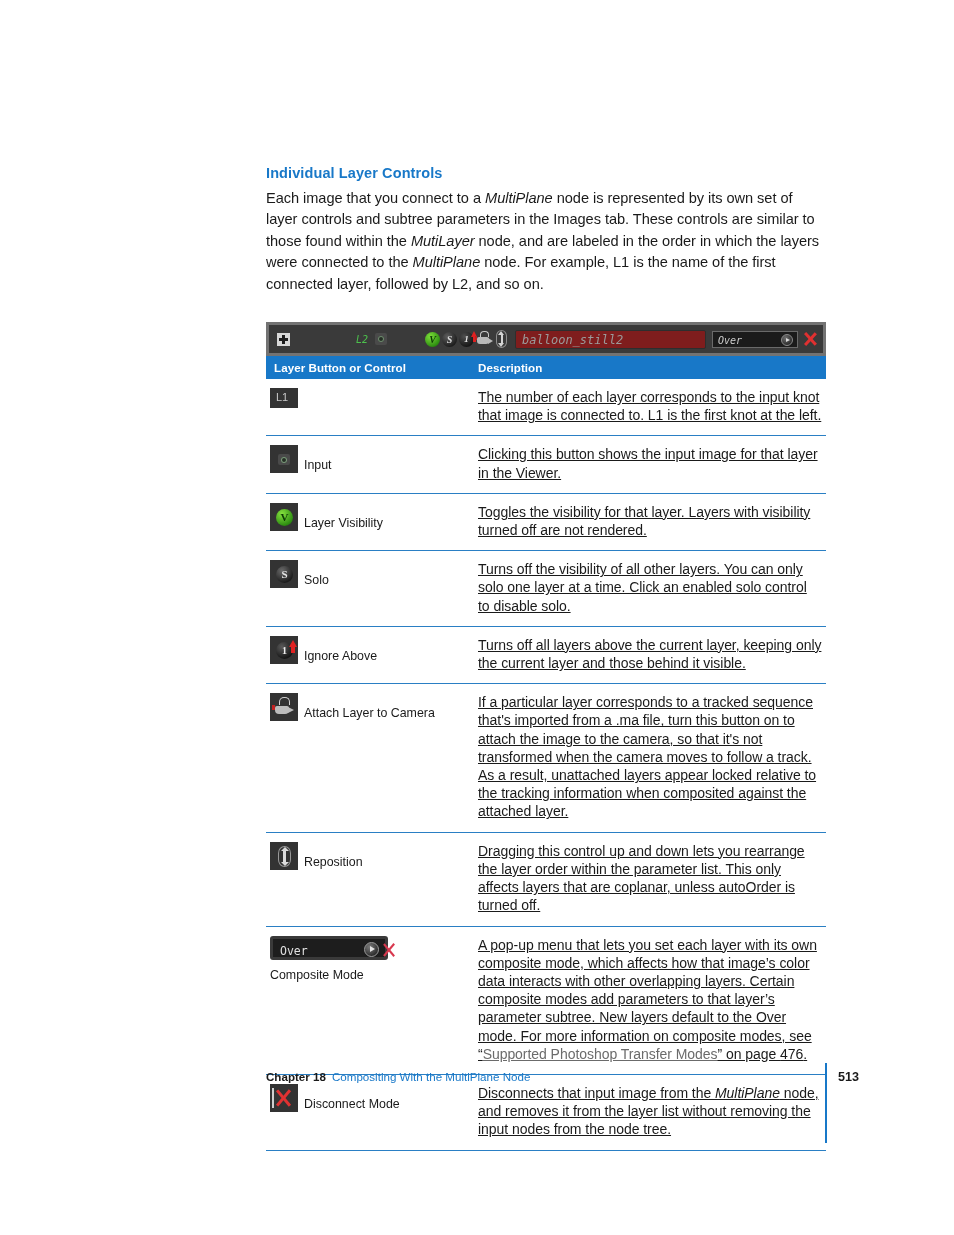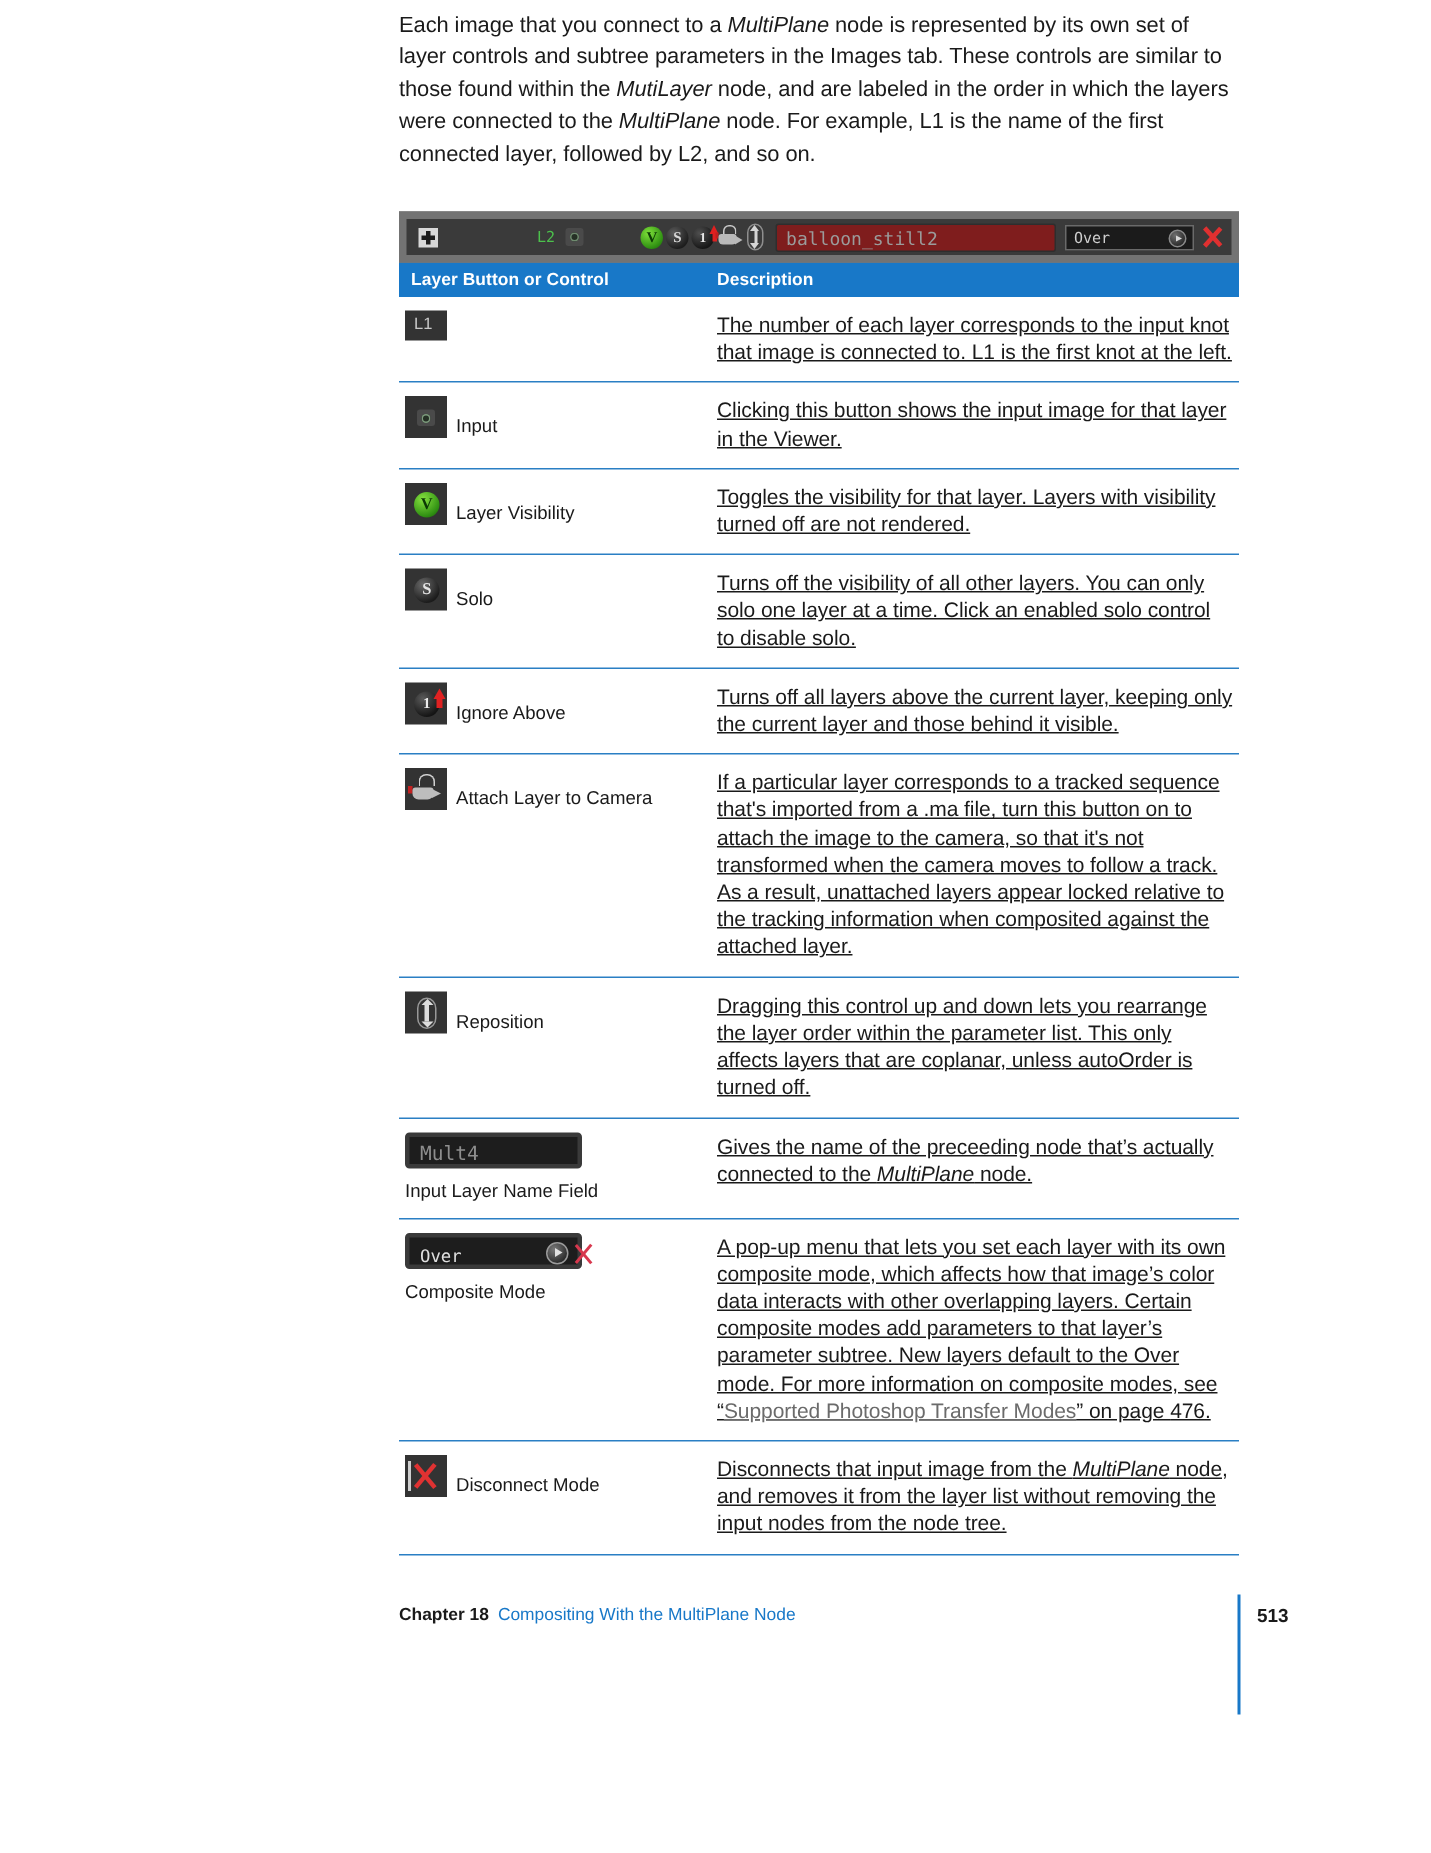--- a/index.html
+++ b/index.html
@@ -38,25 +38,26 @@
     letter-spacing: -0.05px;
   }
   .intro em { font-style: italic; }
 
   
   .node-strip {
     position: relative;
     margin-top: 27px;
     height: 34px;
     background: #3a3a3a;
-    border: 5px solid #737373;
+    border: 3px solid #737373;
     display: flex;
     align-items: center;
     box-sizing: border-box;
     overflow: hidden;
+    font-style: italic;
   }
   .strip-expand {
     width: 13px; height: 13px;
     margin-left: 8px;
     background: #d8d8d8;
     position: relative;
     flex: 0 0 auto;
   }
   .strip-expand::before, .strip-expand::after {
     content: "";
@@ -526,20 +527,21 @@
     top: 1070px;
     font-size: 12.6px;
     font-weight: bold;
   }
 </style>
 </head>
 <body>
 
 <div class="page">
 
+  <h2 class="section-heading">Individual Layer Controls</h2>
 
   <p class="intro"><span>Each image that you connect to a </span><em>MultiPlane</em><span> node is represented by its own set of layer controls and subtree parameters in the Images tab. These controls are similar to those found within the </span><em>MutiLayer</em><span> node, and are labeled in the order in which the layers were connected to the </span><em>MultiPlane</em><span> node. For example, L1 is the name of the first connected layer, followed by L2, and so on.</span></p>
 
   <div class="node-strip">
     <div class="strip-expand"></div>
     <div class="strip-layerid">L2</div>
     <div class="strip-input-btn"></div>
     <div class="strip-icons">
       <div class="ic ic-vis">V</div>
       <div class="ic ic-solo">S</div>
@@ -657,29 +659,20 @@
                   <span class="up"></span>
                   <span class="dn"></span>
                 </span>
             </div>
             <span class="ctl-label">Reposition</span>
           </div>
         </td>
         <td class="c2">Dragging this control up and down lets you rearrange the layer order within the parameter list. This only affects layers that are coplanar, unless autoOrder is turned off.</td>
       </tr>
 
-      <tr>
-        <td class="c1">
-          <div class="widget-wrap">
-            <div class="namefield">Mult4</div>
-            <div class="widget-caption">Input Layer Name Field</div>
-          </div>
-        </td>
-        <td class="c2">Gives the name of the preceeding node that’s actually connected to the <em>MultiPlane</em> node.</td>
-      </tr>
 
       <tr>
         <td class="c1">
           <div class="widget-wrap">
             <div class="popupfield"><span>Over</span><span class="knob2"></span><span class="xmark"></span></div>
             <div class="widget-caption">Composite Mode</div>
           </div>
         </td>
         <td class="c2">A pop-up menu that lets you set each layer with its own composite mode, which affects how that image’s color data interacts with other overlapping layers. Certain composite modes add parameters to that layer’s parameter subtree. New layers default to the Over mode. For more information on composite modes, see “<span class="doclink">Supported Photoshop Transfer Modes</span>” on page <span>476</span>.</td>
       </tr>

